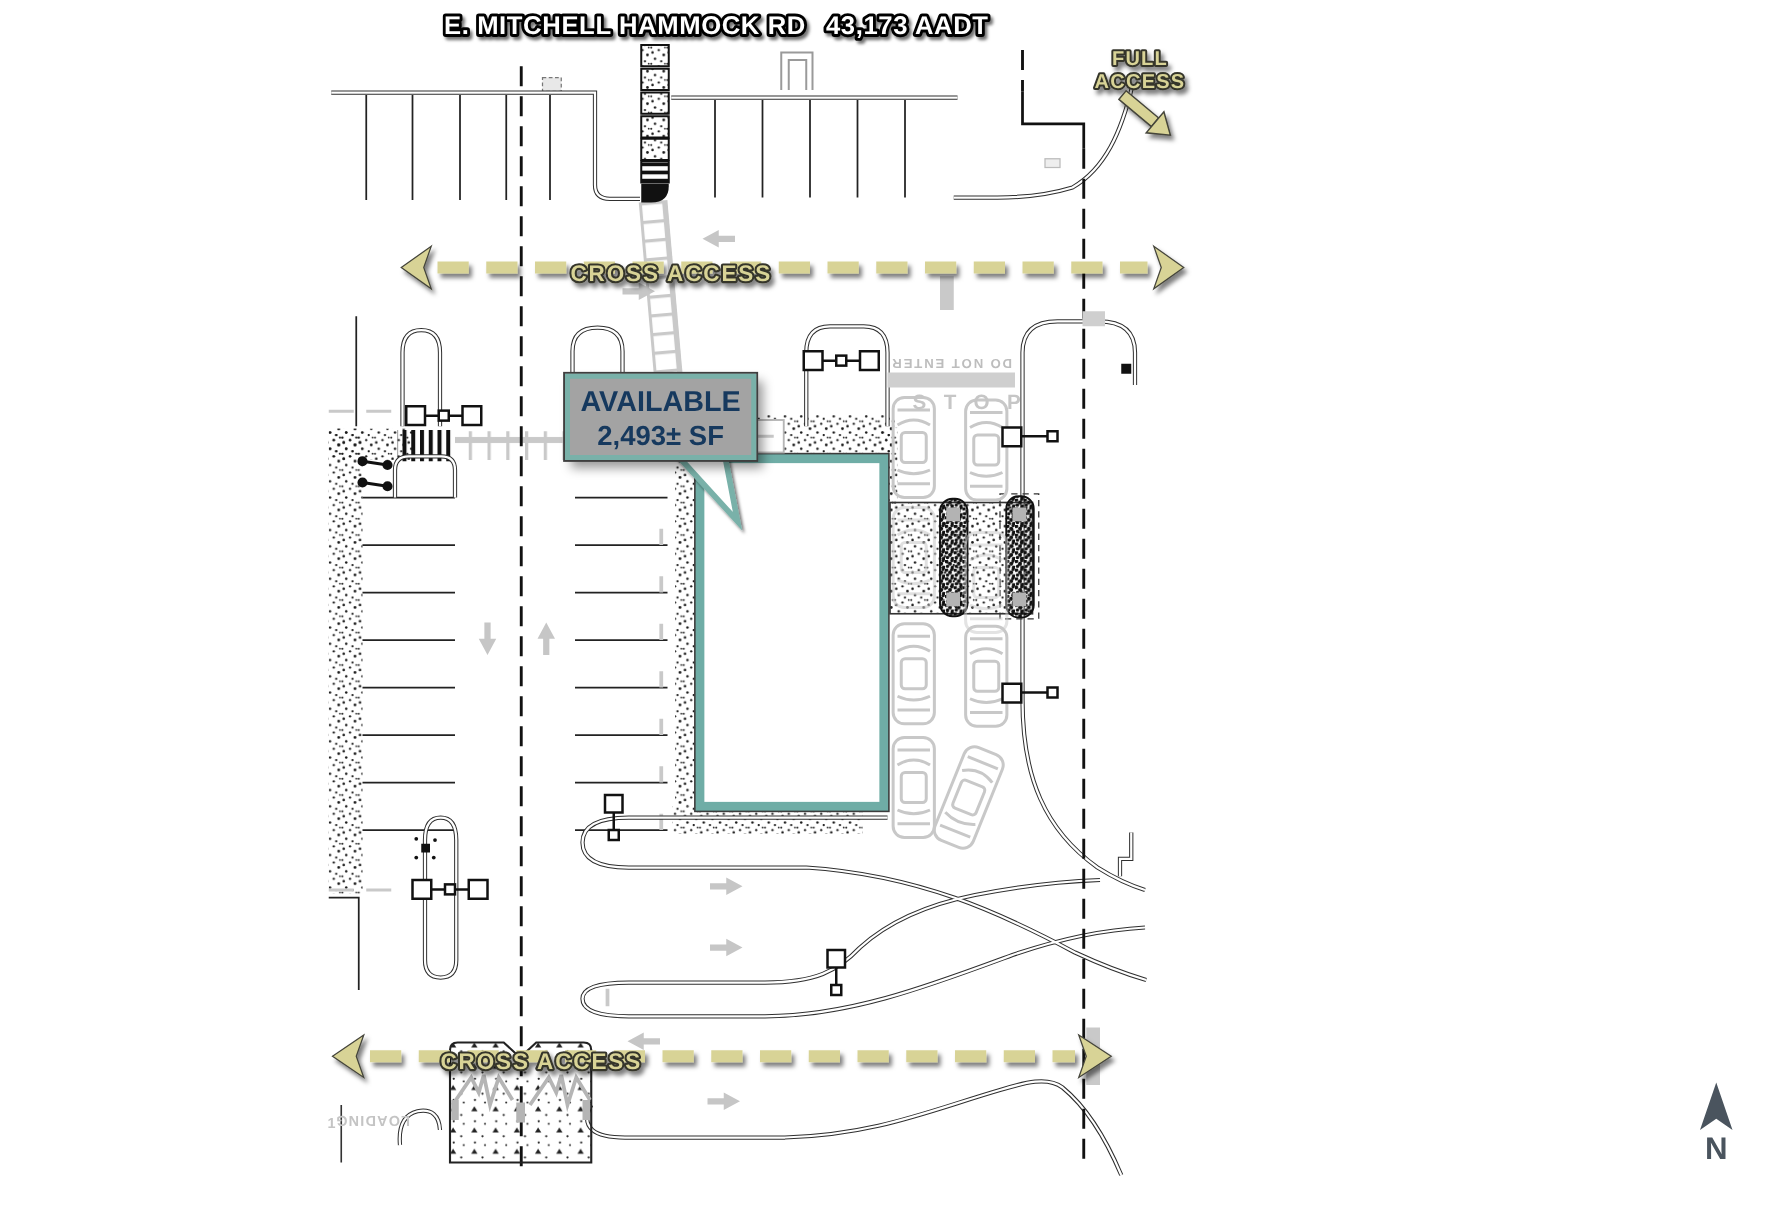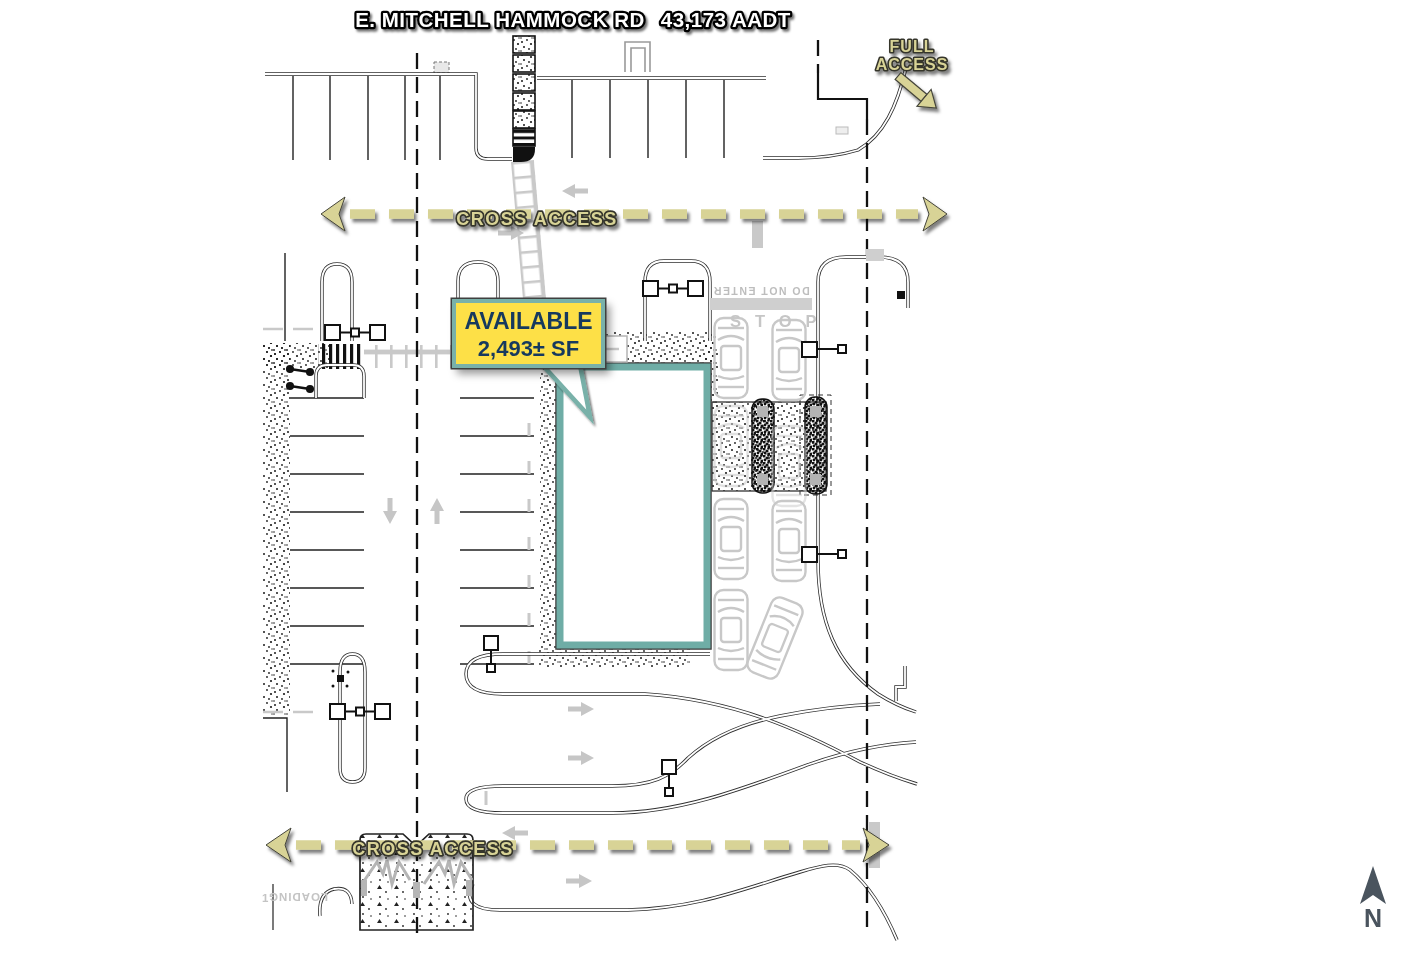--- a/index.html
+++ b/index.html
@@ -10,21 +10,21 @@
   .title-text{font-size:20.5px;font-weight:700;fill:#ffffff;stroke:#000000;stroke-width:4.6px;
               paint-order:stroke;stroke-linejoin:round;letter-spacing:.5px;}
   .khaki-text{font-size:18px;font-weight:700;fill:#d8d396;stroke:#35352b;stroke-width:3.4px;
               paint-order:stroke;stroke-linejoin:round;letter-spacing:1.5px;}
   .khaki-text-sm{font-size:16px;font-weight:700;fill:#d8d396;stroke:#35352b;stroke-width:3.2px;
               paint-order:stroke;stroke-linejoin:round;letter-spacing:1px;}
   .gray-big{font-size:16.5px;font-weight:700;fill:#c6c6c6;letter-spacing:14px;}
   .gray-sm{font-size:10.5px;font-weight:700;fill:#bdbdbd;letter-spacing:1.5px;}
   .gray-load{font-size:11.5px;font-weight:700;fill:#c4c4c4;letter-spacing:1px;}
   .north-n{font-size:25px;font-weight:600;fill:#4a545e;}
-  .callout{position:absolute;box-sizing:border-box;background:#fde047;border:4px solid #79b1a9;
+  .callout{position:absolute;box-sizing:border-box;background:#a3a3a3;border:4px solid #79b1a9;
            box-shadow:0 0 0 1.5px #3f3f3f,5px 6px 8px rgba(0,0,0,.4);
            text-align:center;color:#16395e;z-index:5;}
   .callout .l1{font-size:23px;font-weight:700;margin-top:4px;line-height:28px;}
   .callout .l2{font-size:22px;font-weight:700;line-height:27px;}
 </style>
 </head>
 <body>
 
 <div class="stage">
 

